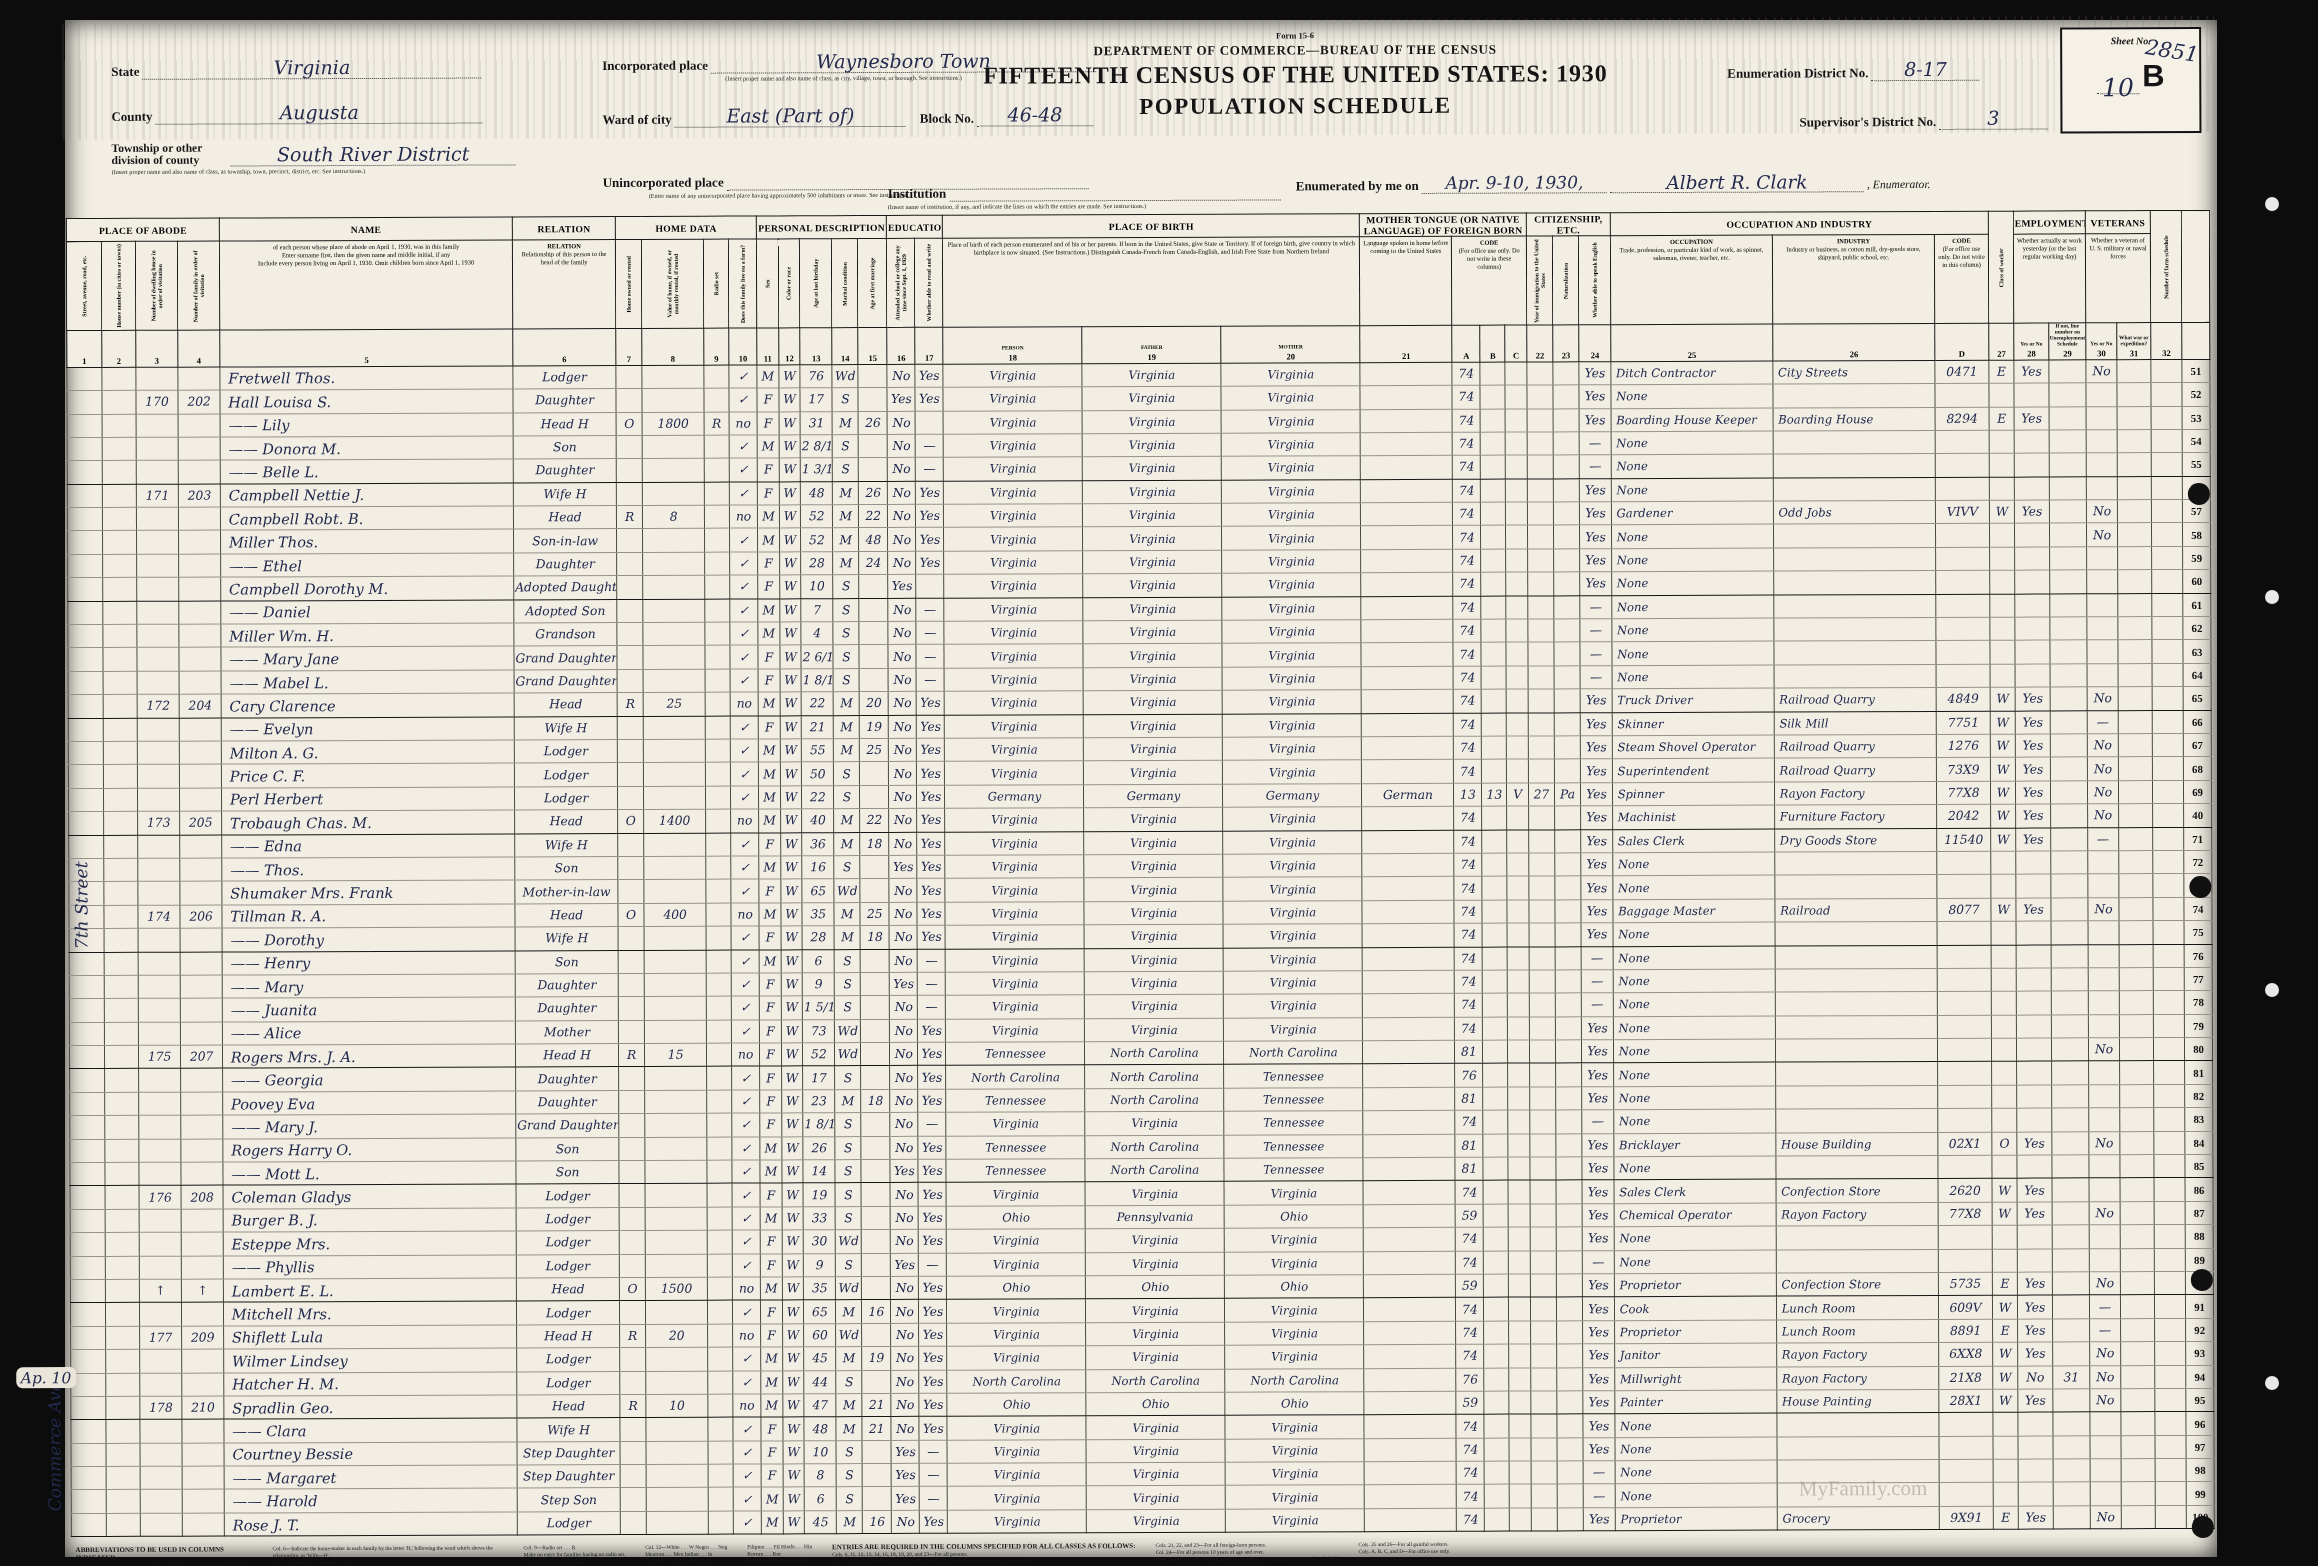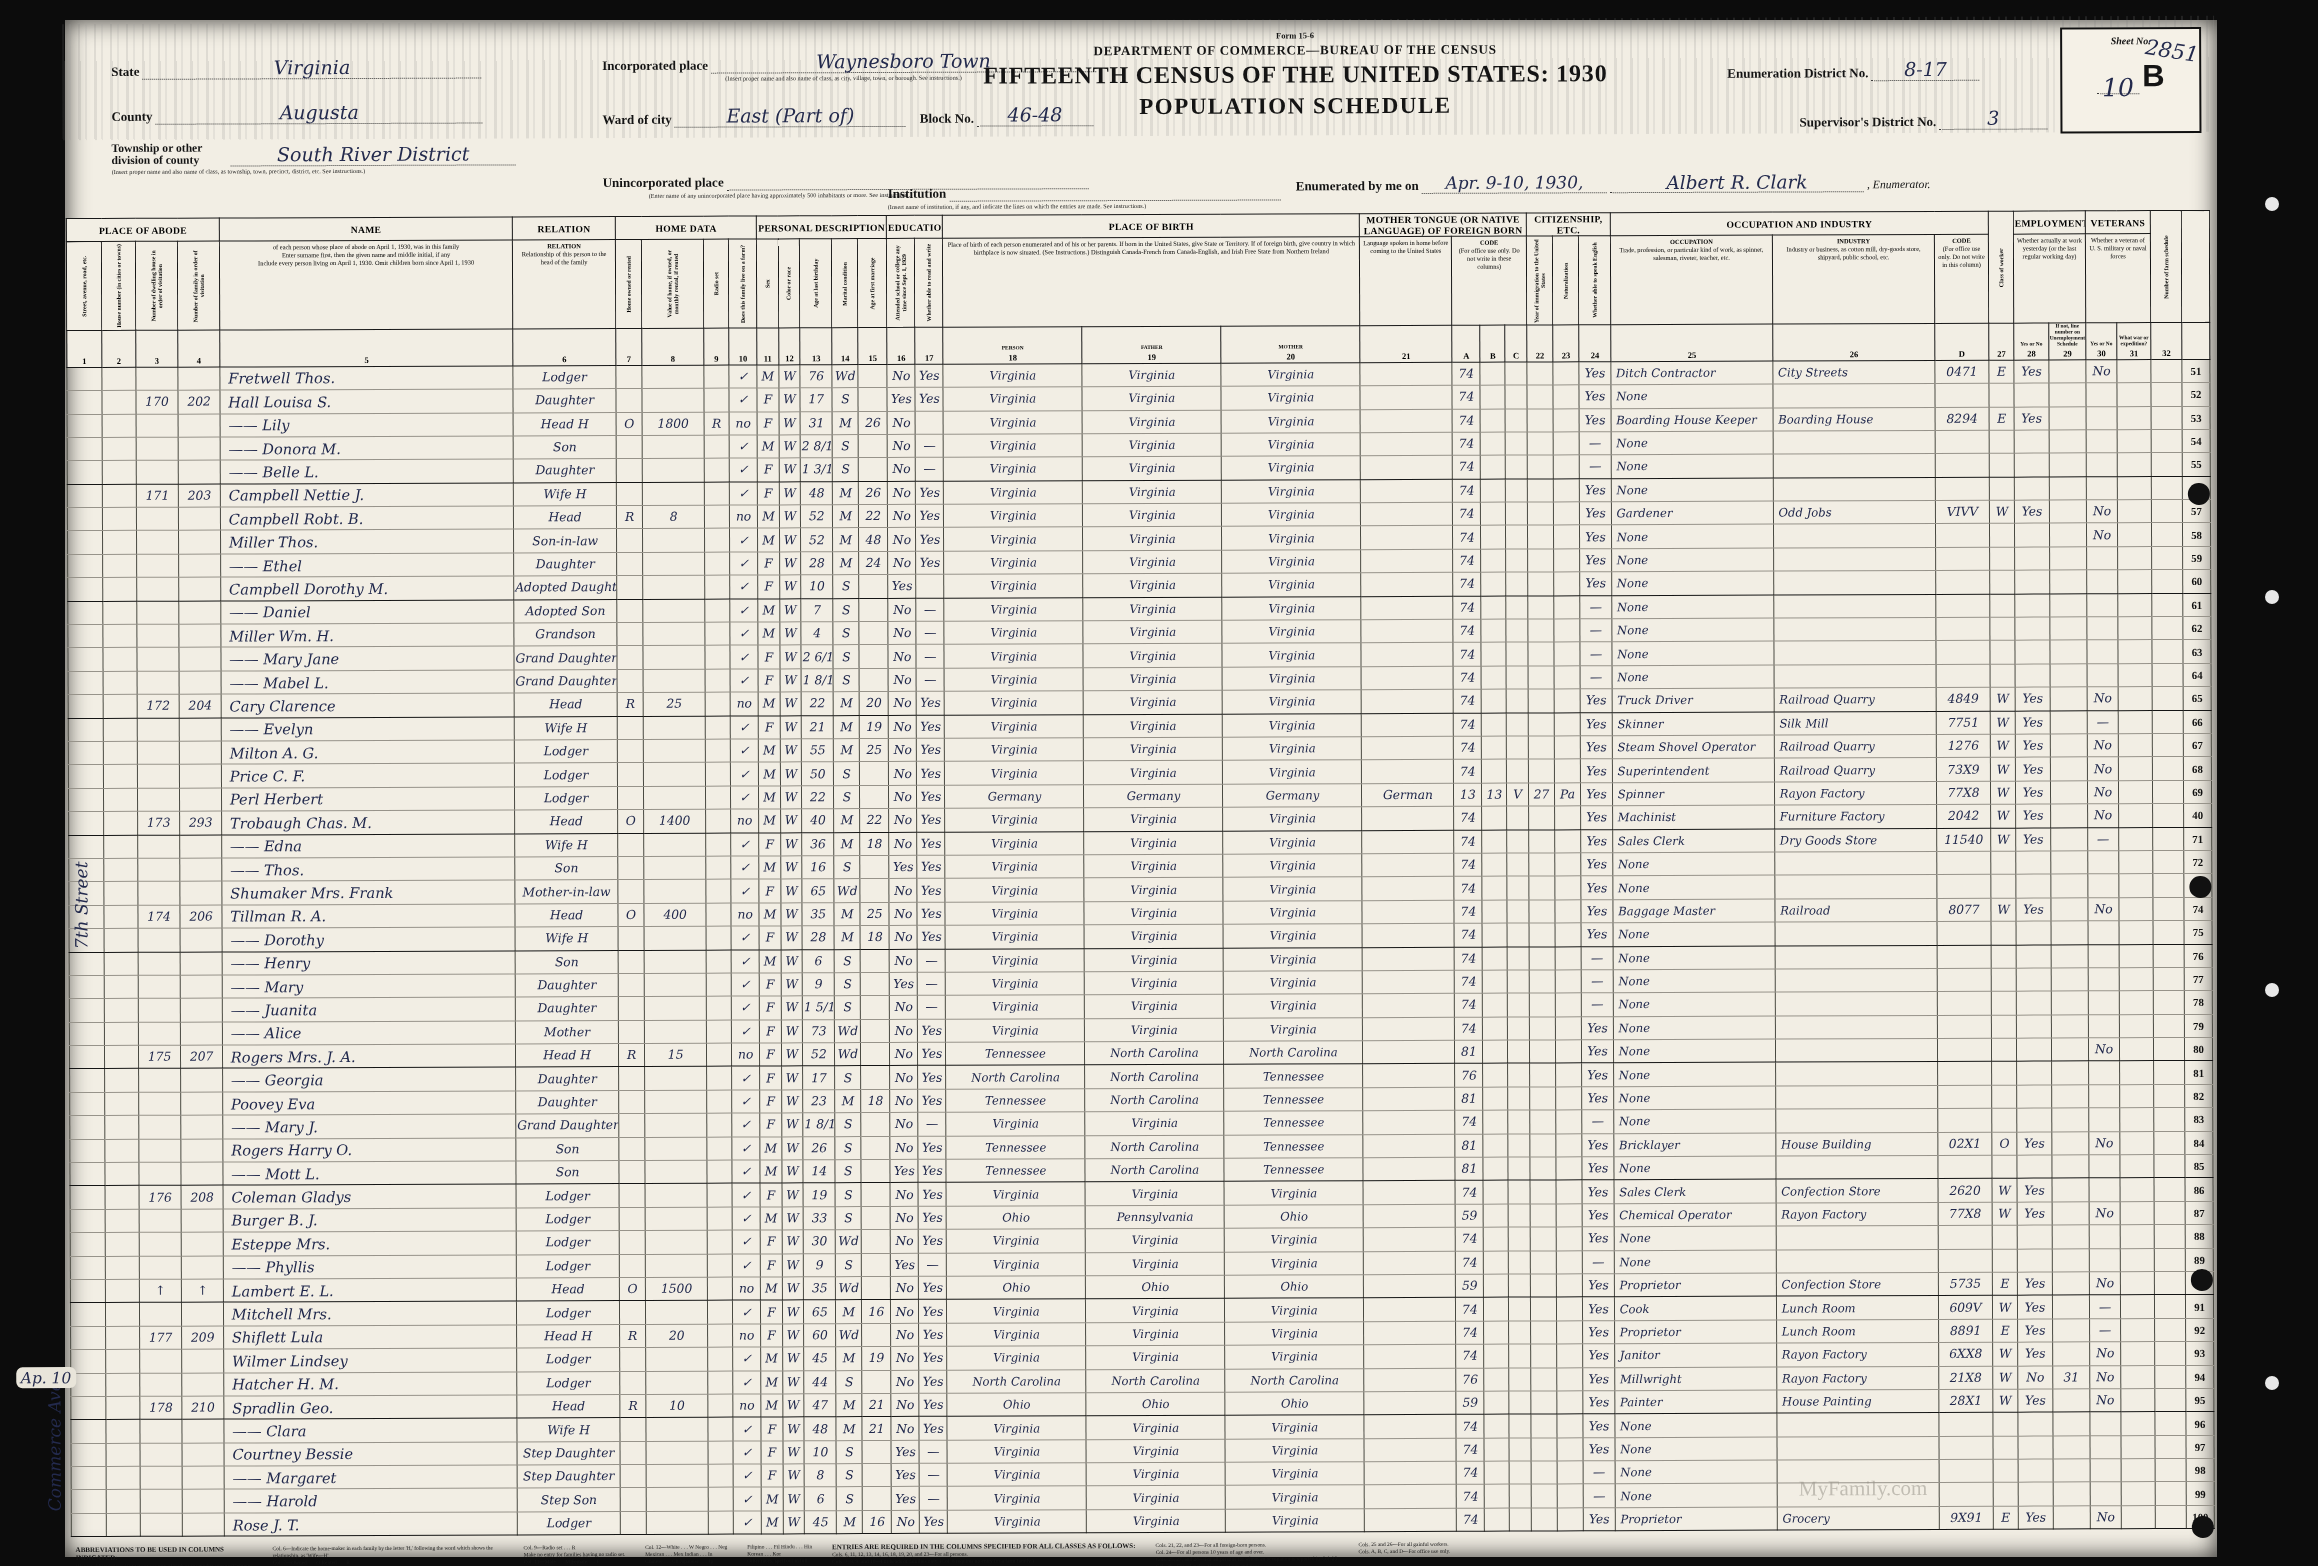--- a/index.html
+++ b/index.html
@@ -1013,21 +1013,21 @@
                 <td class="hw"></td>
                 <td class="hw e">No</td>
                 <td class="hw"></td>
                 <td class="hw e"></td>
                 <td class="lineno e">69</td>
               </tr>
               <tr class="h5">
                 <td class="hw"></td>
                 <td class="hw"></td>
                 <td class="hw">173</td>
-                <td class="hw">293</td>
+                <td class="hw">205</td>
                 <td class="hw nm e">Trobaugh  Chas. M.</td>
                 <td class="hw e">Head</td>
                 <td class="hw e">O</td>
                 <td class="hw">1400</td>
                 <td class="hw"></td>
                 <td class="hw">no</td>
                 <td class="hw e">M</td>
                 <td class="hw">W</td>
                 <td class="hw">40</td>
                 <td class="hw">M</td>

